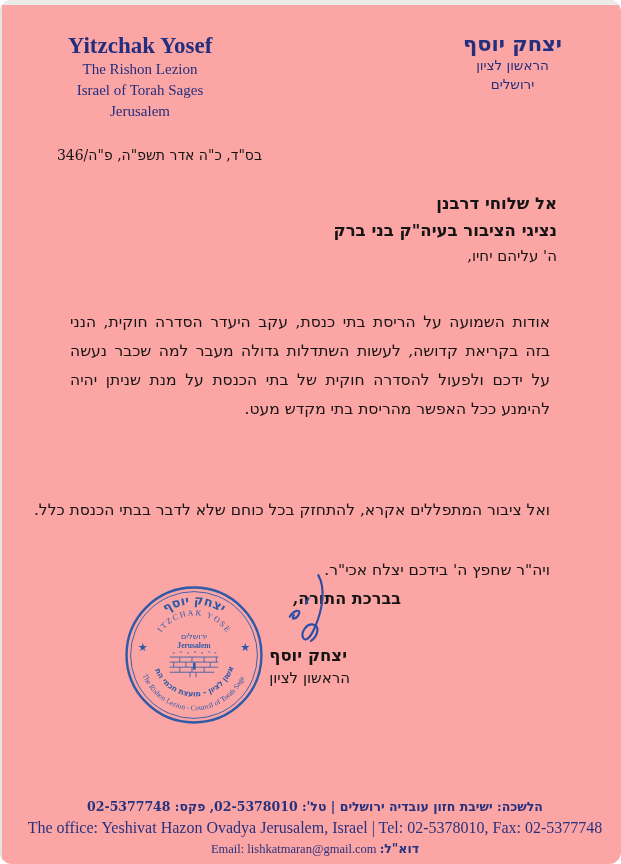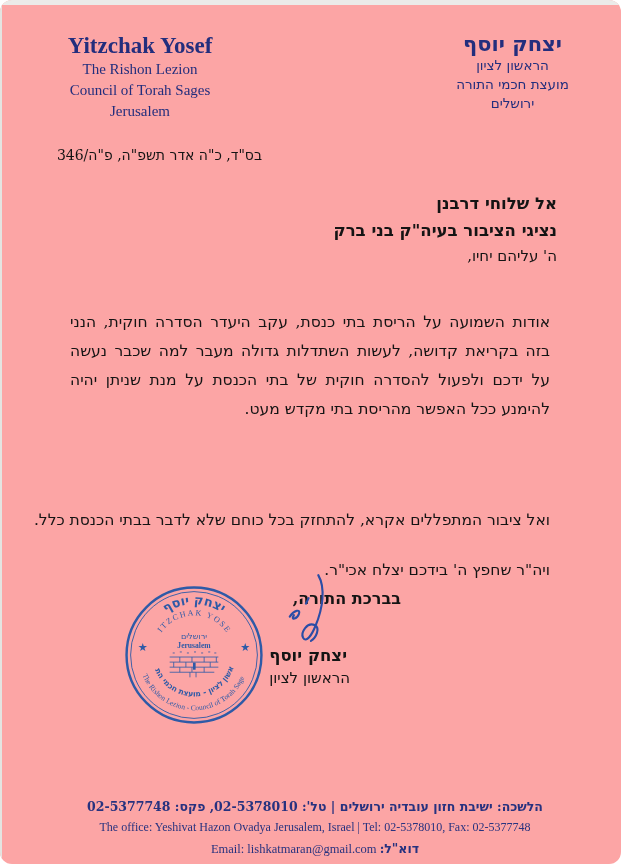--- a/index.html
+++ b/index.html
@@ -20,52 +20,51 @@
   .date-line{position:absolute;right:359px;top:147px;white-space:nowrap;
              font-size:14px;direction:rtl;}
   .date-line .ref{direction:ltr;unicode-bidi:embed;}
 
   .recipient{position:absolute;right:64px;top:191px;direction:rtl;
              font-weight:bold;font-size:16.5px;line-height:26.5px;}
   .greeting{position:absolute;right:64px;top:247px;direction:rtl;font-size:15px;}
 
   .body-text{position:absolute;left:63px;right:64px;direction:rtl;text-align:justify;
              font-size:15.5px;line-height:29px;margin:7px;}
-  .p1{top:301px;} .p2{top:426px;} .p3{top:499px;white-space:nowrap;text-align:left;}
+  .p1{top:301px;} .p2{top:426px;} .p3{top:489px;white-space:nowrap;text-align:left;}
   .p4{top:549px;white-space:nowrap;text-align:right;}
 
   .blessing{position:absolute;right:220px;top:589px;direction:rtl;font-size:16px;font-weight:bold;}
   .sig-name{position:absolute;right:274px;top:646px;direction:rtl;font-size:16.5px;font-weight:bold;}
   .sig-title{position:absolute;right:271px;top:669px;direction:rtl;font-size:15px;}
   .signature-svg{position:absolute;left:287px;top:571px;}
   .stamp-svg{position:absolute;left:123px;top:584px;}
 
   .footer{position:absolute;left:9px;right:0;top:796px;text-align:center;color:#27327f;}
   .f-he{font-size:12.5px;font-weight:bold;direction:rtl;line-height:21px;}
-  .f-en{font-size:12px;font-family:"Liberation Serif",serif;line-height:21px;}
+  .f-en{font-size:16px;font-family:"Liberation Serif",serif;line-height:21px;}
   .f-mail{font-size:12.5px;direction:rtl;line-height:21px;font-family:"Liberation Serif",serif;}
   .f-mail .lbl{font-family:"DejaVu Serif","DejaVu Sans",serif;font-weight:bold;}
 </style>
 </head>
 <body>
 
 <div class="page">
   <div class="edge-top"></div>
   <div class="edge-left"></div>
 
   <div class="hdr-en">
     <div class="name">Yitzchak Yosef</div>
     <div class="line">The Rishon Lezion</div>
-    <div class="line">Council of Torah Sages</div>
+    <div class="line">Israel of Torah Sages</div>
     <div class="line">Jerusalem</div>
   </div>
   <div class="hdr-he">
     <div class="name">יצחק יוסף</div>
     <div class="line">הראשון לציון</div>
-    <div class="line">מועצת חכמי התורה</div>
     <div class="line">ירושלים</div>
   </div>
 
   <div class="date-line" dir="rtl">
     <span>בס"ד, כ"ה אדר תשפ"ה,</span>
     <span class="ref" dir="ltr">346/פ"ה</span>
   </div>
 
   <div class="recipient">
     <div>אל שלוחי דרבנן</div>

